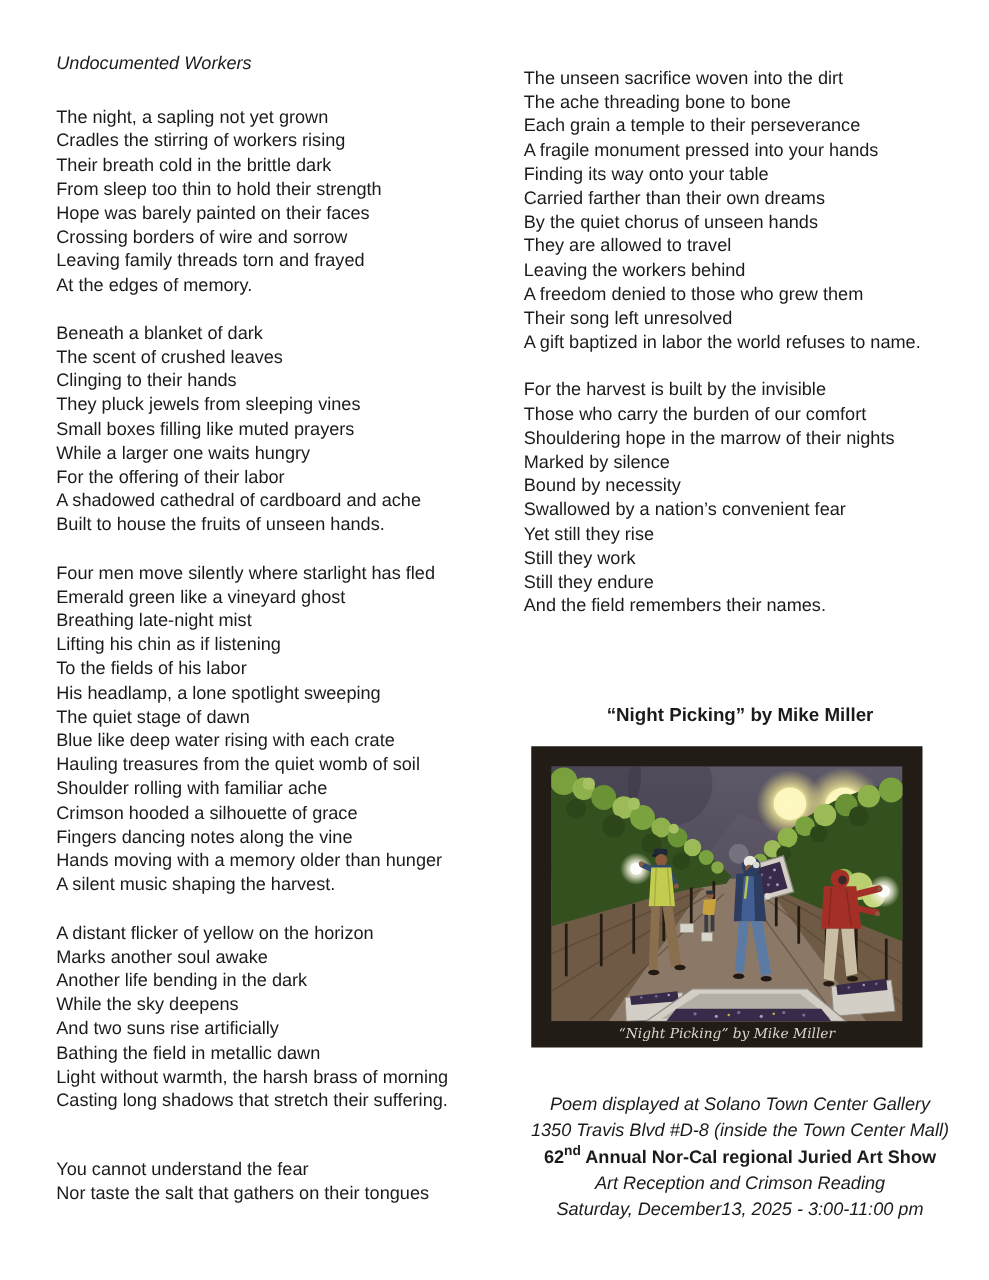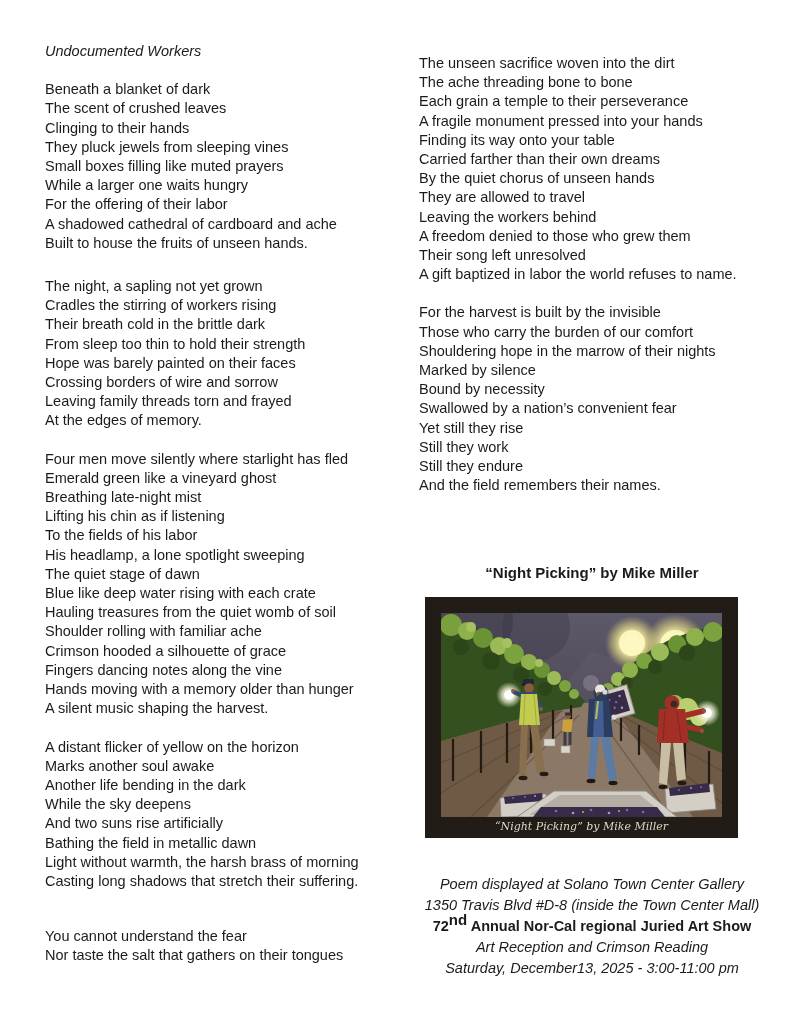--- a/index.html
+++ b/index.html
@@ -36,44 +36,44 @@
     color:#ddd7cb;
     font-family:"DejaVu Serif", serif;
     font-style:italic;
     font-size:11px;
     white-space:nowrap;
     overflow:hidden;
   }
   .footer{margin-top:36px;text-align:center;font-size:14.5px;line-height:21px;}
   .footer .it{font-style:italic;}
   .footer .bold{font-weight:bold;}
-  .footer sup{font-size:15px;line-height:0;}
+  .footer sup{font-size:11px;line-height:0;}
 </style>
 </head>
 <body>
 
 <div class="col col-left">
   <p class="subtitle">Undocumented Workers</p>
+  <p class="stanza first">The night, a sapling not yet grown
+Cradles the stirring of workers rising
+Their breath cold in the brittle dark
+From sleep too thin to hold their strength
+Hope was barely painted on their faces
+Crossing borders of wire and sorrow
+Leaving family threads torn and frayed
+At the edges of memory.</p>
   <p class="stanza">Beneath a blanket of dark
 The scent of crushed leaves
 Clinging to their hands
 They pluck jewels from sleeping vines
 Small boxes filling like muted prayers
 While a larger one waits hungry
 For the offering of their labor
 A shadowed cathedral of cardboard and ache
 Built to house the fruits of unseen hands.</p>
-  <p class="stanza first">The night, a sapling not yet grown
-Cradles the stirring of workers rising
-Their breath cold in the brittle dark
-From sleep too thin to hold their strength
-Hope was barely painted on their faces
-Crossing borders of wire and sorrow
-Leaving family threads torn and frayed
-At the edges of memory.</p>
   <p class="stanza">Four men move silently where starlight has fled
 Emerald green like a vineyard ghost
 Breathing late-night mist
 Lifting his chin as if listening
 To the fields of his labor
 His headlamp, a lone spotlight sweeping
 The quiet stage of dawn
 Blue like deep water rising with each crate
 Hauling treasures from the quiet womb of soil
 Shoulder rolling with familiar ache
@@ -322,17 +322,17 @@
         <circle cx="142" cy="199" r="1" fill="#c9b13e"></circle>
           <circle cx="178" cy="198" r="1" fill="#c9b13e"></circle>
       </g>
     </svg>
     <div class="frame-signature">“Night Picking” by Mike Miller</div>
   </div>
 
   <div class="footer">
     <p class="it">Poem displayed at Solano Town Center Gallery</p>
     <p class="it">1350 Travis Blvd #D-8 (inside the Town Center Mall)</p>
-    <p class="bold"><span>72</span><sup>nd</sup><span> Annual Nor-Cal regional Juried Art Show</span></p>
+    <p class="bold"><span>62</span><sup>nd</sup><span> Annual Nor-Cal regional Juried Art Show</span></p>
     <p class="it">Art Reception and Crimson Reading</p>
     <p class="it">Saturday, December13, 2025 - 3:00-11:00 pm</p>
   </div>
 </div>
 
 </body></html>

